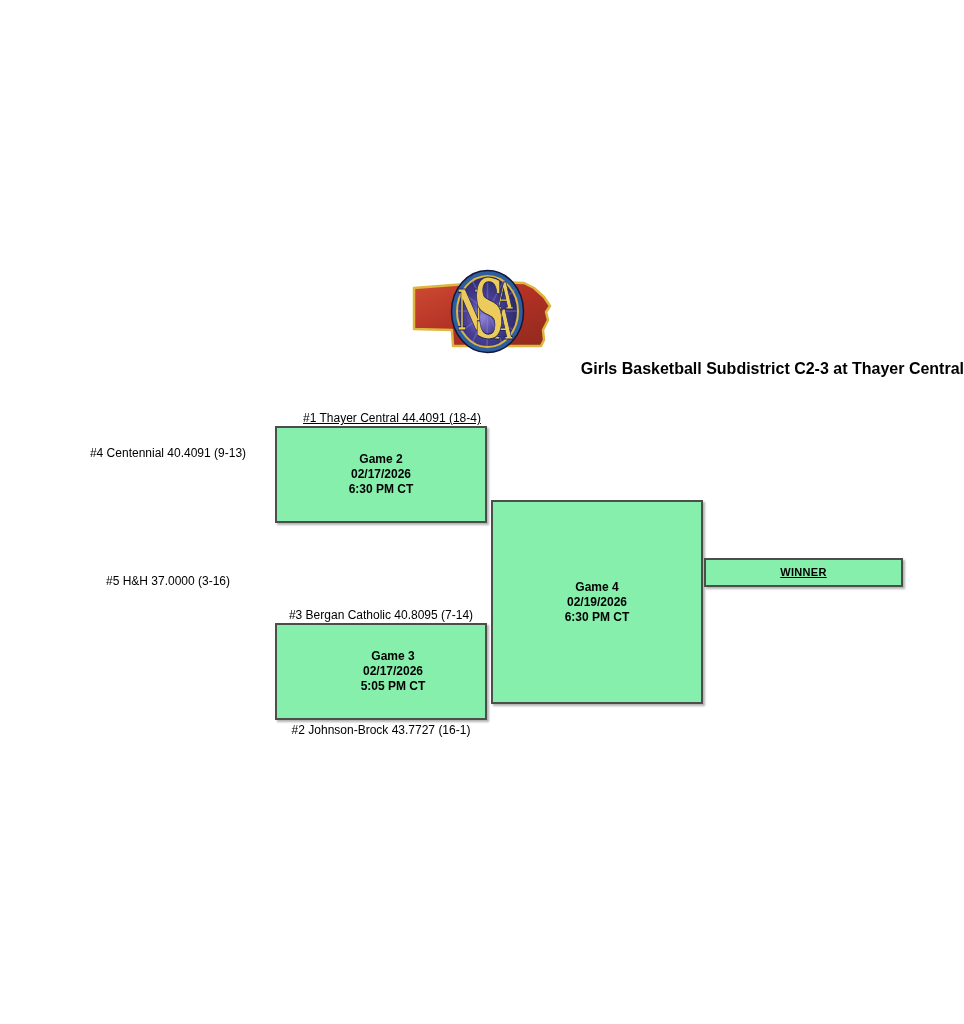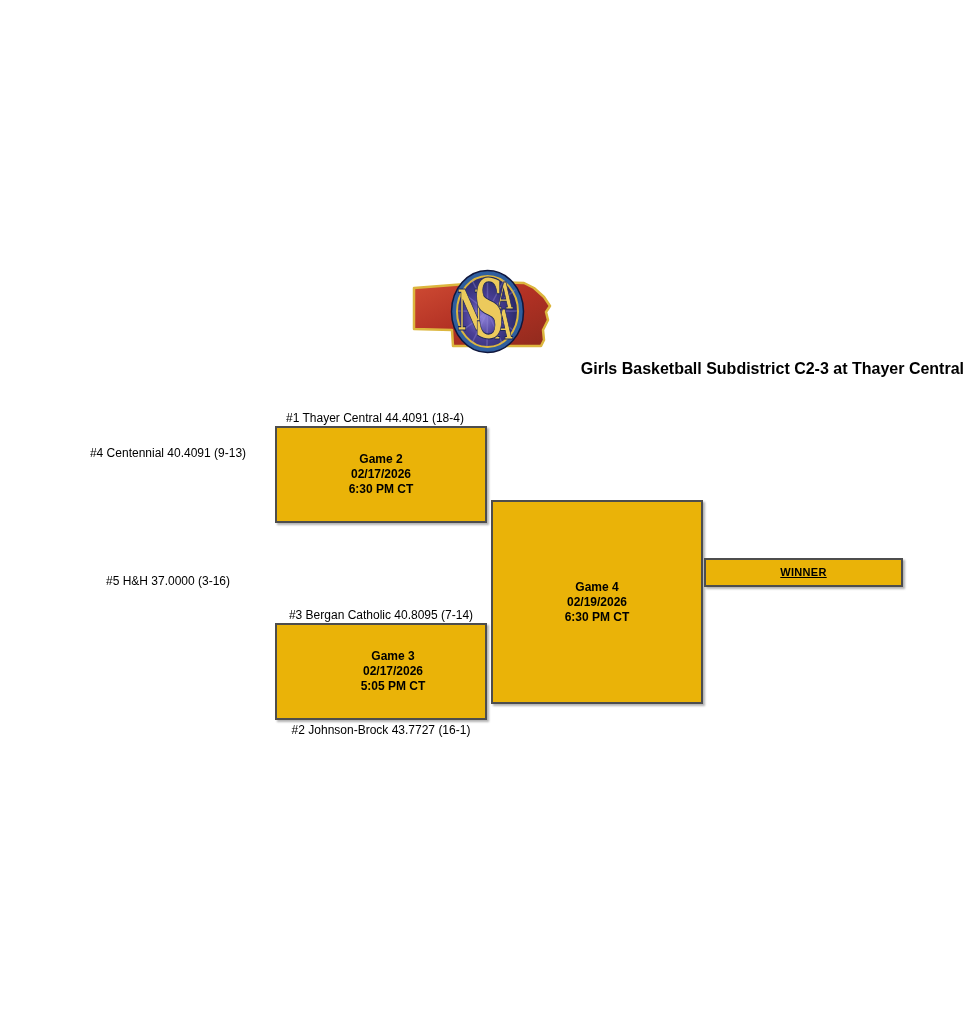--- a/index.html
+++ b/index.html
@@ -32,21 +32,21 @@
   .seed-label {
     position: absolute;
     width: 212px;
     text-align: center;
     font-size: 12px;
     color: #000000;
     white-space: nowrap;
   }
   .game-box {
     position: absolute;
-    background: #eab308;
+    background: #86efac;
     border: 2px solid #4d4d4d;
     box-shadow: 2px 2px 2px rgba(0,0,0,0.3);
     display: flex;
     align-items: center;
     justify-content: center;
     box-sizing: border-box;
   }
   .game-text {
     text-align: center;
     font-size: 12px;
@@ -55,21 +55,21 @@
     color: #000000;
   }
   #game1 { left: 62px;  top: 473px; width: 212px; height: 97px; }
   #game2 { left: 275px; top: 426px; width: 212px; height: 97px; }
   #game3 { left: 275px; top: 623px; width: 212px; height: 97px; padding-left: 24px; }
   #game4 { left: 491px; top: 469px; width: 212px; height: 204px; margin-top: 31px; }
   #winner-box { left: 704px; top: 558px; width: 199px; height: 29px; text-decoration: underline; }
   #winner-box .game-text { font-size: 11px; letter-spacing: 0.3px; }
   #seed-g1-top { left: 62px;  top: 446px; }
   #seed-g1-bot { left: 62px;  top: 574px; }
-  #seed-g2-top { left: 269px; top: 411px; }
+  #seed-g2-top { left: 286px; top: 411px; text-decoration: underline; }
   #seed-g3-top { left: 275px; top: 608px; }
   #seed-g3-bot { left: 275px; top: 723px; }
 </style>
 </head>
 <body>
 
 <div id="page">
 
   <div class="logo-wrap">
     <svg width="140" height="90" viewBox="0 0 140 90">

